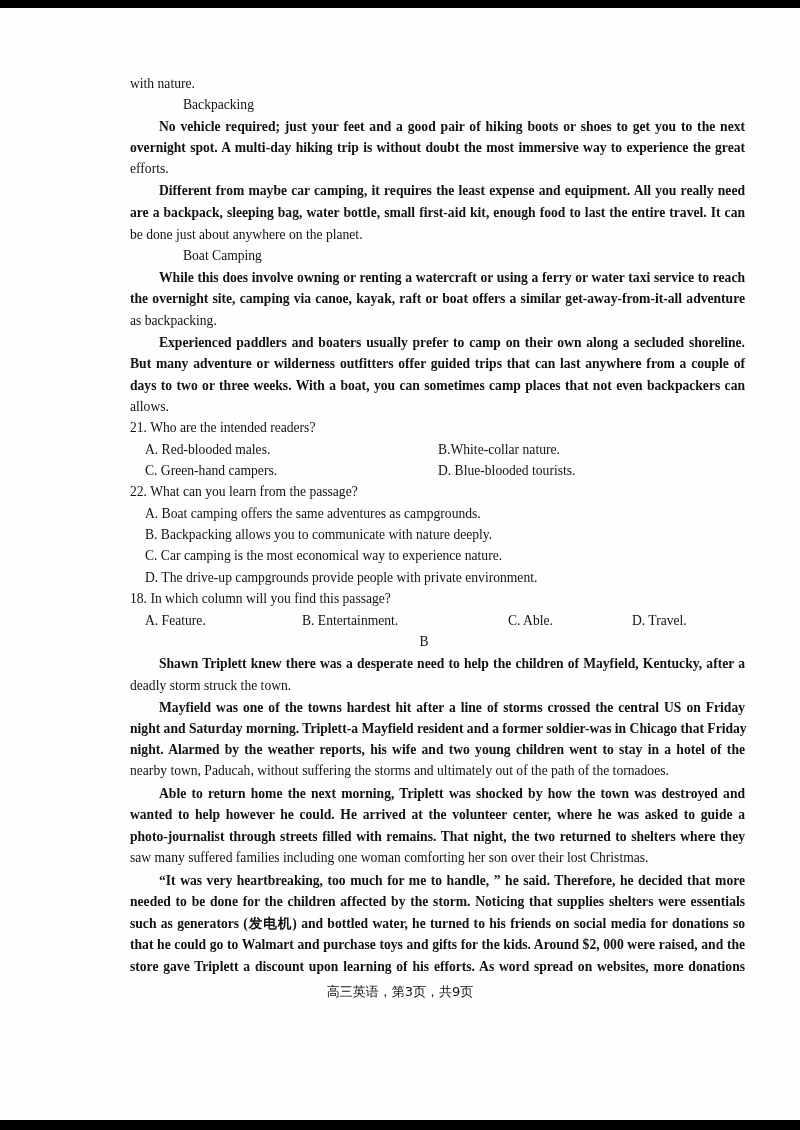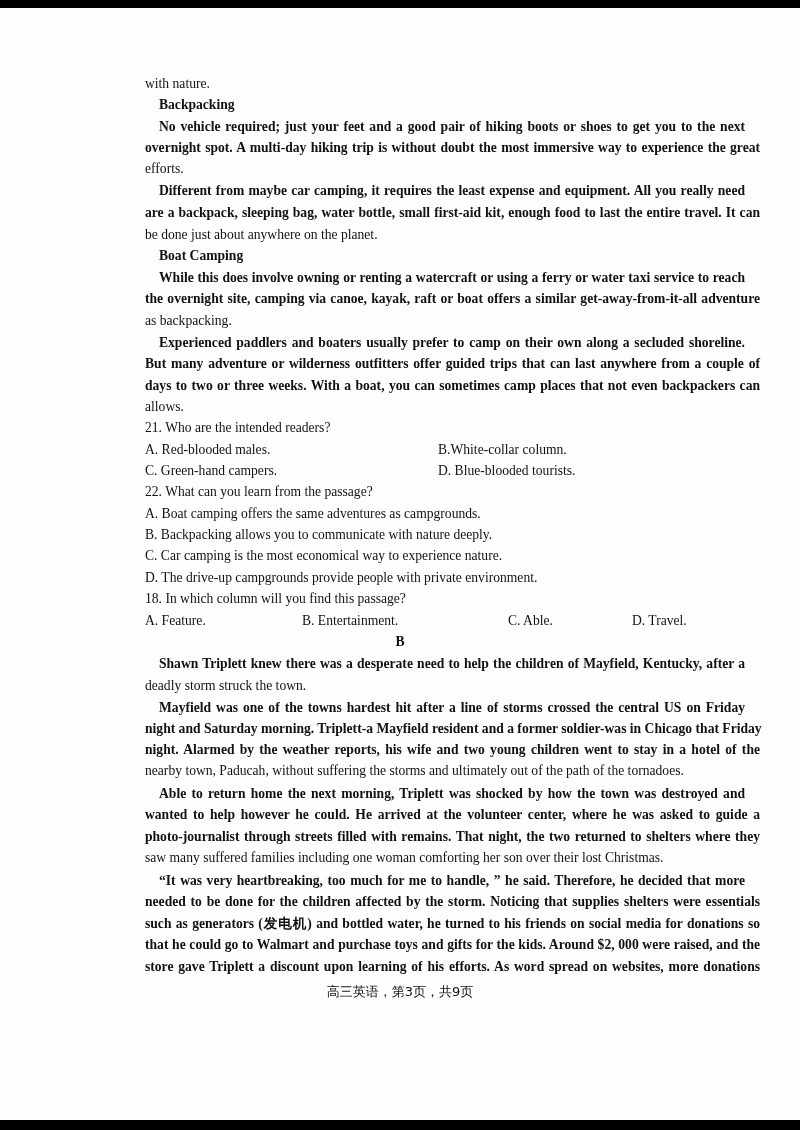--- a/index.html
+++ b/index.html
@@ -1,23 +1,23 @@
 <!DOCTYPE html>
 <html><head>
 <meta charset="utf-8">
 <style>
   html, body { margin:0; padding:0; }
   body { width:800px; height:1130px; background:#fefefe; position:relative; overflow:hidden;
          font-family:"Liberation Serif", "DejaVu Serif", serif; color:#111; }
   .bar-top { position:absolute; left:0; top:0; width:800px; height:8px; background:#000; }
   .bar-bottom { position:absolute; left:0; top:1120px; width:800px; height:10px; background:#000; }
-  .ln { position:absolute; left:145px; width:615px; font-size:13.6px; line-height:18px; white-space:nowrap; }
+  .ln { position:absolute; left:130px; width:615px; font-size:13.6px; line-height:18px; white-space:nowrap; }
   .just { text-align:justify; text-align-last:justify;font-weight:bold; }
   .ind { left:159px; width:586px; }
-  .bold { font-weight:bold; }
+  .bold { font-weight:normal;margin-left:24px; }
   .opt { position:absolute; font-size:13.6px; line-height:18px; white-space:nowrap; }
   .center { left:0; width:800px; text-align:center; }
   .footer { position:absolute; left:0; width:800px; text-align:center; font-size:13px; line-height:18px;
             font-family:"DejaVu Sans", sans-serif; }
 </style>
 </head>
 <body>
 
 <div class="bar-top"></div>
 
@@ -39,21 +39,21 @@
   <div class="ln just" style="top:290px">the overnight site, camping via canoe, kayak, raft or boat offers a similar get-away-from-it-all adventure</div>
   <div class="ln" style="top:312px">as backpacking.</div>
 
   <div class="ln ind just" style="top:334px">Experienced paddlers and boaters usually prefer to camp on their own along a secluded shoreline.</div>
   <div class="ln just" style="top:355px">But many adventure or wilderness outfitters offer guided trips that can last anywhere from a couple of</div>
   <div class="ln just" style="top:377px">days to two or three weeks. With a boat, you can sometimes camp places that not even backpackers can</div>
   <div class="ln" style="top:398px">allows.</div>
 
   <div class="ln" style="top:419px">21.  Who are the intended readers?</div>
   <div class="opt" style="left:145px; top:441px">A. Red-blooded males.</div>
-  <div class="opt" style="left:438px; top:441px">B.White-collar column.</div>
+  <div class="opt" style="left:438px; top:441px">B.White-collar nature.</div>
   <div class="opt" style="left:145px; top:462px">C. Green-hand campers.</div>
   <div class="opt" style="left:438px; top:462px">D. Blue-blooded tourists.</div>
 
   <div class="ln" style="top:483px">22. What can you learn from the passage?</div>
   <div class="opt" style="left:145px; top:505px">A. Boat camping offers the same adventures as campgrounds.</div>
   <div class="opt" style="left:145px; top:526px">B. Backpacking allows you to communicate with nature deeply.</div>
   <div class="opt" style="left:145px; top:547px">C. Car camping is the most economical way to experience nature.</div>
   <div class="opt" style="left:145px; top:569px">D. The drive-up campgrounds provide people with private environment.</div>
 
   <div class="ln" style="top:590px">18. In which column will you find this passage?</div>

